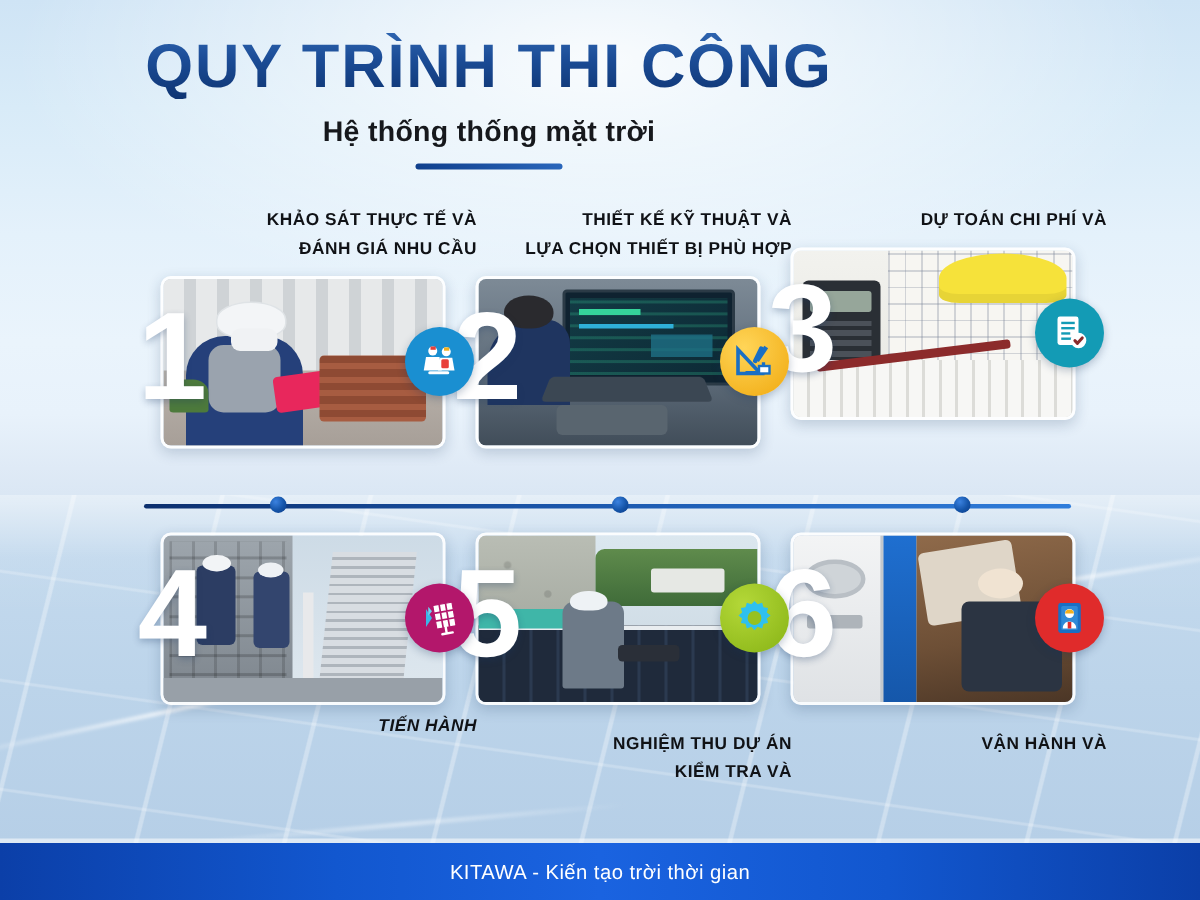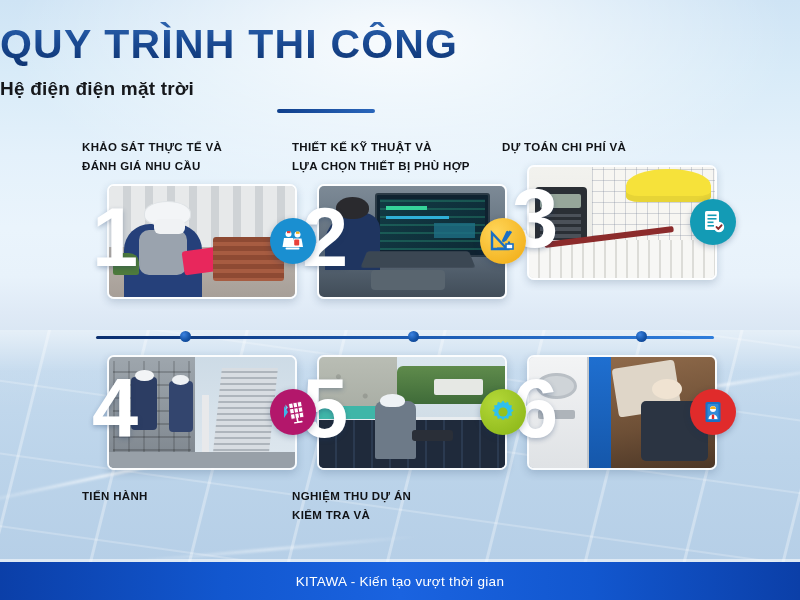--- a/index.html
+++ b/index.html
@@ -43,21 +43,21 @@
   .panel-streak {
     position: absolute; pointer-events: none;
     background: linear-gradient(90deg, rgba(255,255,255,0) 0%, rgba(255,255,255,0.75) 50%, rgba(255,255,255,0) 100%);
     height: 3px; filter: blur(1px);
   }
   .streak-a { left: -40px; top: 470px; width: 330px; transform: rotate(-12deg); }
   .streak-b { left: 470px; top: 392px; width: 400px; transform: rotate(-9deg); }
   .streak-c { left: 120px; top: 548px; width: 300px; transform: rotate(-5deg); opacity: .6; }
 
   
-  .header { position: absolute; left: 0; top: 22px; width: 652px; }
+  .header { position: absolute; left: 0; top: 22px; width: 652px; text-align: center; }
   .title {
     font-size: 41px; font-weight: 700; letter-spacing: 1.2px;
     color: #13407f;
     background: linear-gradient(180deg, #2d63ae 0%, #1b4c96 40%, #0e3472 100%);
     -webkit-background-clip: text; background-clip: text;
     -webkit-text-fill-color: transparent;
     line-height: 1.08;
   }
   .subtitle {
     margin-top: 12px; font-size: 19px; font-weight: 700;
@@ -72,21 +72,21 @@
   .grid-top { position: absolute; left: 0; top: 138px; width: 800px; height: 185px; }
   .grid-bottom { position: absolute; left: 0; top: 355px; width: 800px; height: 190px; }
 
   .step { position: absolute; width: 236px; }
   .col1 { left: 82px; }
   .col2 { left: 292px; }
   .col3 { left: 502px; }
 
   .step-label {
     font-size: 11.5px; font-weight: 700; color: #101216;
-    text-align: left; line-height: 1.65; letter-spacing: .35px;
+    text-align: right; line-height: 1.65; letter-spacing: .35px;
     text-transform: uppercase;
   }
 
   .card-wrap { position: relative; width: 236px; height: 120px; }
   .photo {
     position: absolute; left: 25px; top: 0; width: 190px; height: 115px;
     border-radius: 7px; border: 2px solid rgba(255,255,255,0.9);
     box-shadow: 0 3px 9px rgba(20,50,90,0.20);
     overflow: hidden;
   }
@@ -143,21 +143,21 @@
 <div id="poster">
 
   <div class="sky-glow"></div>
   <div class="panel-field"></div>
   <div class="panel-streak streak-a"></div>
   <div class="panel-streak streak-b"></div>
   <div class="panel-streak streak-c"></div>
 
   <div class="header">
     <div class="title">QUY TRÌNH THI CÔNG</div>
-    <div class="subtitle">Hệ điện điện mặt trời</div>
+    <div class="subtitle">Hệ thống thống mặt trời</div>
     <div class="title-rule"></div>
   </div>
 
   <div class="grid-top">
 
     <div class="step col1">
       <div class="step-label">
         <div>KHẢO SÁT THỰC TẾ VÀ</div>
         <div>ĐÁNH GIÁ NHU CẦU</div>
       </div>
@@ -297,21 +297,21 @@
               <rect x="12" y="6" width="13" height="16" rx="1" fill="#ffffff"></rect>
               <path d="M12 6h13v16H12z" fill="none" stroke="#b3176b" stroke-width="0.8"></path>
               <path d="M16.3 6v16M20.6 6v16M12 11.3h13M12 16.6h13" stroke="#b3176b" stroke-width="1.1"></path>
               <path d="M18 22v4M15 26h7" stroke="#ffffff" stroke-width="1.6" stroke-linecap="round"></path>
             </g>
             <path d="M6 9l4 6-4 6z" fill="#3bb7e8"></path>
             <path d="M7.5 7.5l2.5 3-2.5 3z" fill="#6fd1f0"></path>
           </svg>
         </div>
       </div>
-      <div class="step-label" style="margin-top:12px;">
+      <div class="step-label" style="font-style:italic;">
         <div>TIẾN HÀNH</div>
       </div>
     </div>
 
     <div class="step col2">
       <div class="card-wrap">
         <div class="photo">
           <div class="scene">
             <div class="layer" style="inset:0;background:linear-gradient(180deg,#dbe7ef 0%,#c9d6e0 100%);"></div>
             <div class="layer" style="left:0;top:0;width:42%;height:58%;background:linear-gradient(180deg,#b9bdb4 0%,#a5aaa1 100%);"></div>
@@ -365,22 +365,23 @@
             <rect x="7.5" y="5" width="15" height="20" rx="1.6" fill="#1a6fc4"></rect>
             <rect x="9.5" y="7" width="11" height="16" rx="1" fill="#2f8ad8"></rect>
             <circle cx="15" cy="12" r="3" fill="#ffffff"></circle>
             <path d="M15 9.3a3 3 0 0 1 3 2.7h-6a3 3 0 0 1 3-2.7z" fill="#f2b01e"></path>
             <path d="M10.5 22c0-2.7 2-4.6 4.5-4.6s4.5 1.9 4.5 4.6z" fill="#ffffff"></path>
             <rect x="13.8" y="17.6" width="2.4" height="4.4" fill="#e02b2b"></rect>
           </svg>
         </div>
       </div>
       <div class="step-label" style="margin-top:12px;">
+        <div>VẬN HÀNH VÀ</div>
       </div>
     </div>
   </div>
 
   <div class="footer-top-line"></div>
   <div class="footer">
-    <div class="footer-text">KITAWA - Kiến tạo vượt thời gian</div>
+    <div class="footer-text">KITAWA - Kiến tạo trời thời gian</div>
   </div>
 
 </div>
 
 </body></html>

